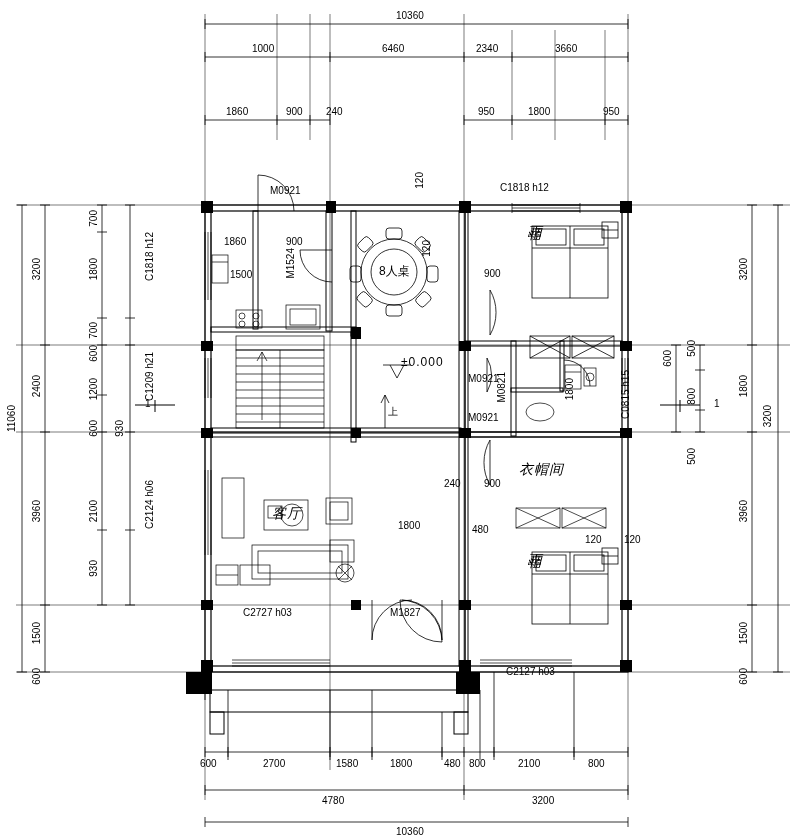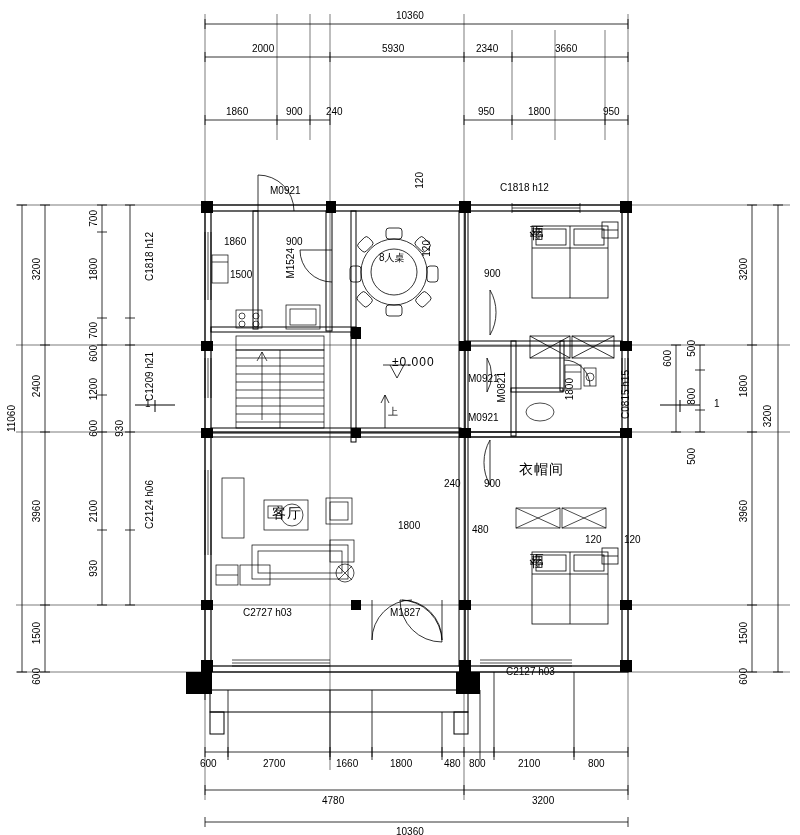--- a/index.html
+++ b/index.html
@@ -1,20 +1,20 @@
 <!DOCTYPE html>
 <html><head>
 <meta charset="utf-8">
 <style>
   html,body{margin:0;padding:0;background:#fff;}
   body{width:800px;height:835px;font-family:"Liberation Sans",sans-serif;color:#000;}
   #plan{position:relative;width:800px;height:835px;overflow:hidden;text-align:right;}
   .lbl{position:absolute;font-size:10px;line-height:11px;white-space:nowrap;color:#000;}
   .lbl.v{writing-mode:vertical-rl;transform:rotate(180deg);}
-  .big{font-size:14px;letter-spacing:1px;}
+  .big{font-size:14px;letter-spacing:1px;font-style:italic;}
   .mid{font-size:12px;letter-spacing:1px;}
   svg{position:absolute;left:0;top:0;}
 </style>
 </head>
 <body>
 
 <div id="plan">
   <svg width="800" height="835">
     <defs>
       <marker id="tick" markerWidth="10" markerHeight="10" refX="5" refY="5" orient="auto">
@@ -392,22 +392,22 @@
       <g stroke="#000" stroke-width="0.8">
         <line x1="383" y1="365" x2="411" y2="365"></line>
         <line x1="390" y1="365" x2="397" y2="378"></line>
         <line x1="404" y1="365" x2="397" y2="378"></line>
       </g>
 
     </g>
   </svg>
 
   <div class="lbl" style="left:396px;top:10px">10360</div>
-  <div class="lbl" style="left:252px;top:43px">2000</div>
-  <div class="lbl" style="left:382px;top:43px">5930</div>
+  <div class="lbl" style="left:252px;top:43px">1000</div>
+  <div class="lbl" style="left:382px;top:43px">6460</div>
   <div class="lbl" style="left:476px;top:43px">2340</div>
   <div class="lbl" style="left:555px;top:43px">3660</div>
   <div class="lbl" style="left:226px;top:106px">1860</div>
   <div class="lbl" style="left:286px;top:106px">900</div>
   <div class="lbl" style="left:326px;top:106px">240</div>
   <div class="lbl" style="left:478px;top:106px">950</div>
   <div class="lbl" style="left:528px;top:106px">1800</div>
   <div class="lbl" style="left:603px;top:106px">950</div>
 
   <div class="lbl v" style="left:6px;top:405px">11060</div>
@@ -434,21 +434,21 @@
   <div class="lbl v" style="left:738px;top:500px">3960</div>
   <div class="lbl v" style="left:738px;top:622px">1500</div>
   <div class="lbl v" style="left:738px;top:668px">600</div>
   <div class="lbl v" style="left:686px;top:340px">500</div>
   <div class="lbl v" style="left:662px;top:350px">600</div>
   <div class="lbl v" style="left:686px;top:388px">800</div>
   <div class="lbl v" style="left:686px;top:448px">500</div>
 
   <div class="lbl" style="left:200px;top:758px">600</div>
   <div class="lbl" style="left:263px;top:758px">2700</div>
-  <div class="lbl" style="left:336px;top:758px">1660</div>
+  <div class="lbl" style="left:336px;top:758px">1580</div>
   <div class="lbl" style="left:390px;top:758px">1800</div>
   <div class="lbl" style="left:444px;top:758px">480</div>
   <div class="lbl" style="left:469px;top:758px">800</div>
   <div class="lbl" style="left:518px;top:758px">2100</div>
   <div class="lbl" style="left:588px;top:758px">800</div>
   <div class="lbl" style="left:322px;top:795px">4780</div>
   <div class="lbl" style="left:532px;top:795px">3200</div>
   <div class="lbl" style="left:396px;top:826px">10360</div>
 
   <div class="lbl" style="left:270px;top:185px">M0921</div>
@@ -462,23 +462,23 @@
   <div class="lbl" style="left:468px;top:412px">M0921</div>
   <div class="lbl v" style="left:620px;top:370px">C0815 h15</div>
   <div class="lbl" style="left:243px;top:607px">C2727 h03</div>
   <div class="lbl" style="left:390px;top:607px">M1827</div>
   <div class="lbl" style="left:506px;top:666px">C2127 h03</div>
 
   <div class="lbl big" style="left:272px;top:508px">客厅</div>
   <div class="lbl big v" style="left:531px;top:250px">卧室</div>
   <div class="lbl big v" style="left:531px;top:578px">卧室</div>
   <div class="lbl big" style="left:519px;top:464px">衣帽间</div>
-  <div class="lbl" style="left:379px;top:252px;font-size:10px">8人桌</div>
-
-  <div class="lbl mid" style="left:392px;top:357px">±0.000</div>
+  <div class="lbl" style="left:379px;top:266px;font-size:12px">8人桌</div>
+
+  <div class="lbl mid" style="left:401px;top:357px">±0.000</div>
   <div class="lbl" style="left:145px;top:398px">1</div>
   <div class="lbl" style="left:714px;top:398px">1</div>
   <div class="lbl" style="left:388px;top:406px">上</div>
 
   <div class="lbl v" style="left:414px;top:172px">120</div>
   <div class="lbl v" style="left:421px;top:240px">120</div>
   <div class="lbl" style="left:484px;top:268px">900</div>
   <div class="lbl v" style="left:564px;top:378px">1800</div>
   <div class="lbl" style="left:484px;top:478px">900</div>
   <div class="lbl" style="left:444px;top:478px">240</div>

